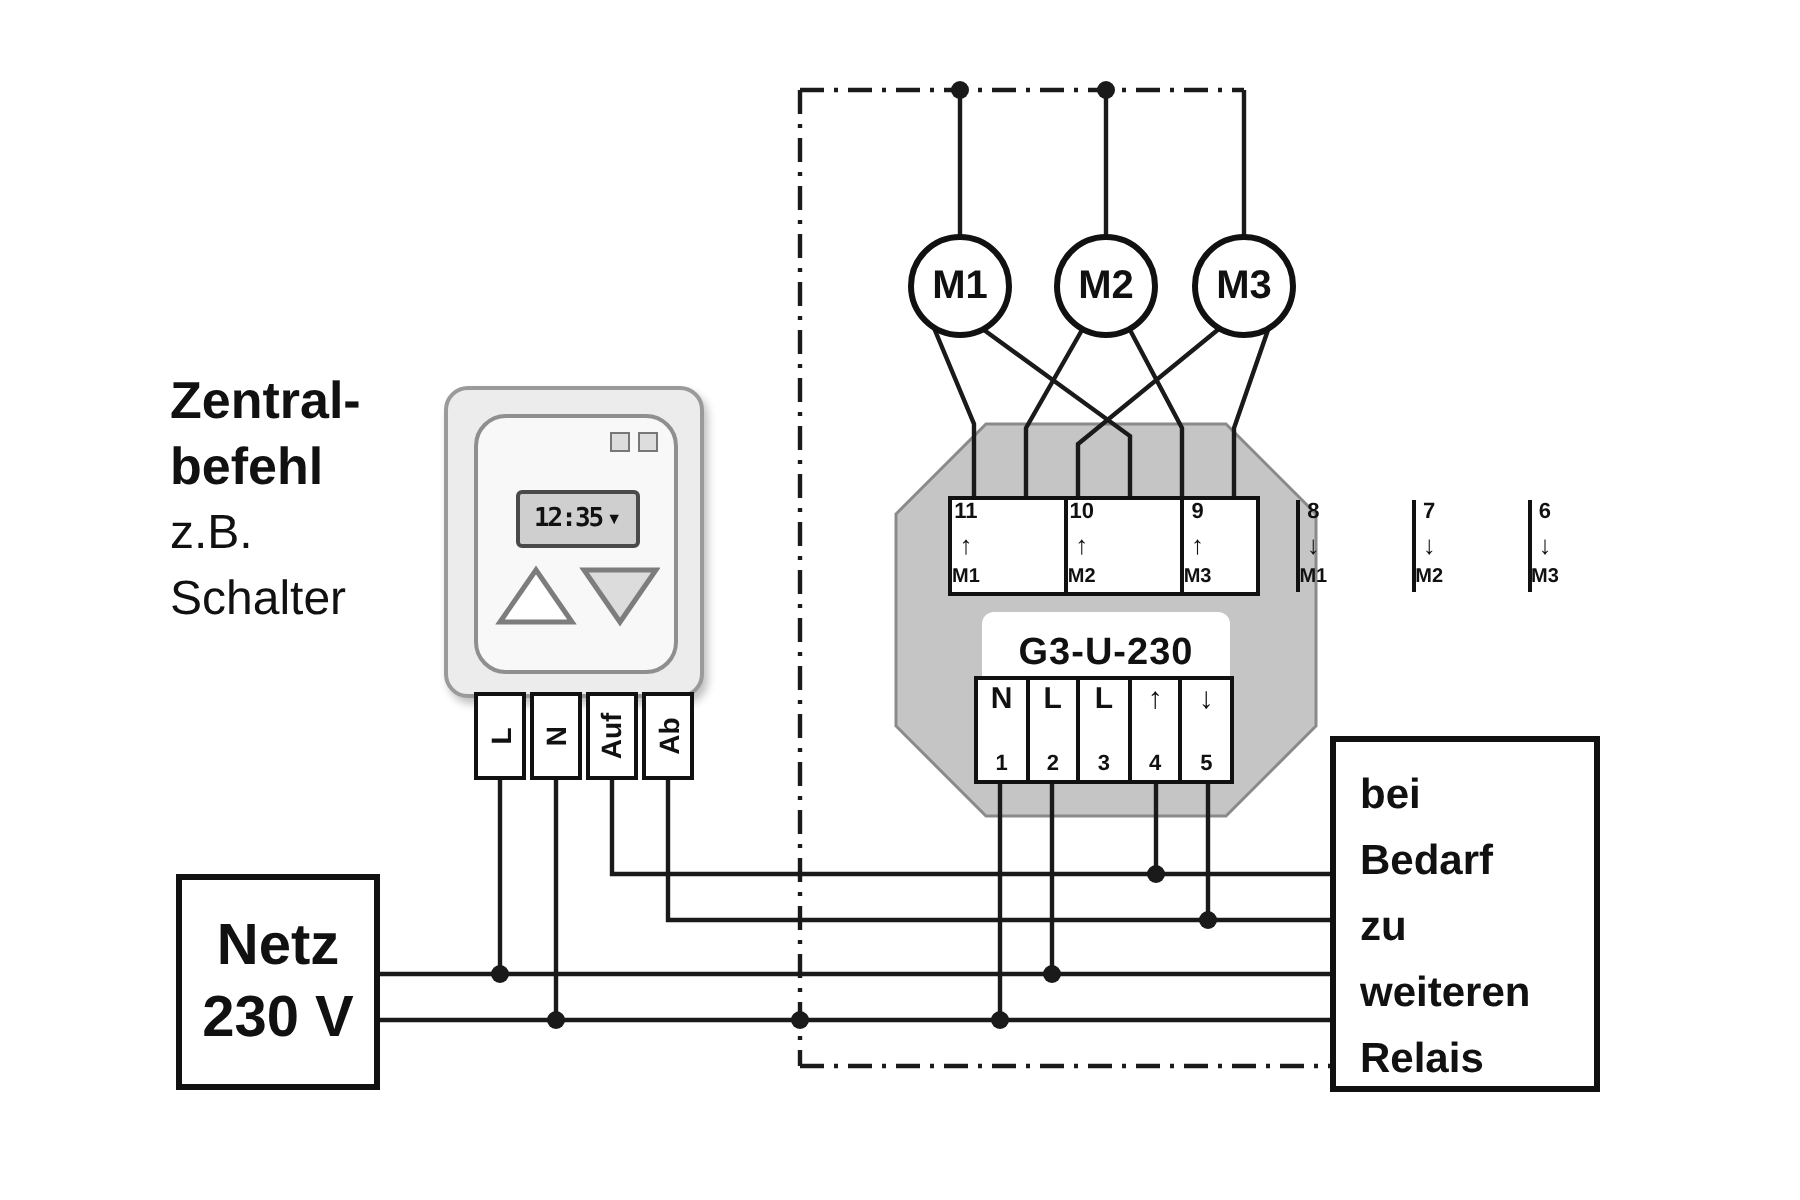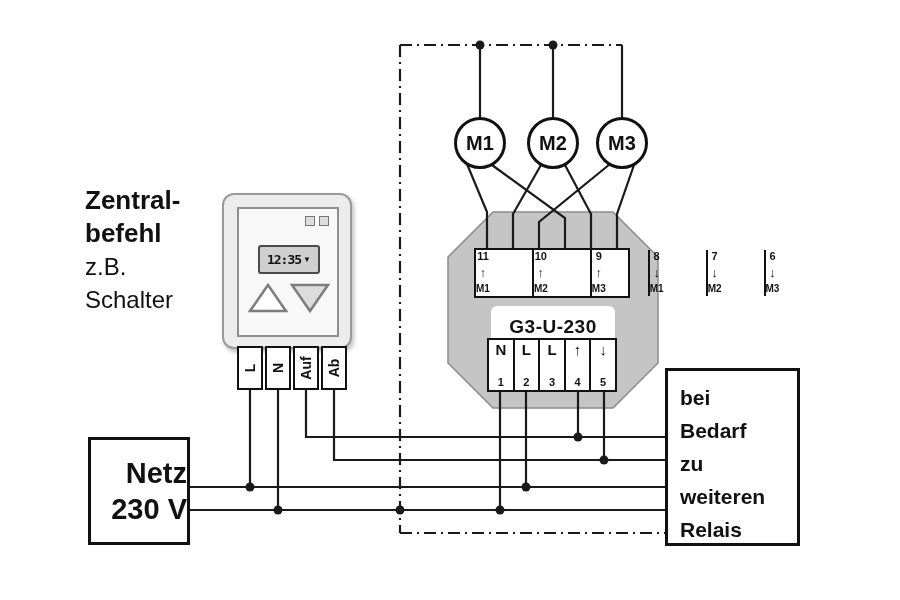--- a/index.html
+++ b/index.html
@@ -10,38 +10,38 @@
   .abs{position:absolute;}
 
   
   .central-label{left:85px;top:184px;line-height:33px;font-size:24px;}
   .central-label .b{font-weight:bold;font-size:26px;}
 
   
   .timer{left:222px;top:193px;width:126px;height:152px;background:#ececec;
     border:2px solid #9a9a9a;border-radius:12px;box-shadow:2px 3px 4px rgba(0,0,0,.25);z-index:3;}
   .timer-face{position:absolute;left:13px;top:12px;width:98px;height:126px;background:#f8f8f8;
-    border:2px solid #8f8f8f;border-radius:0;}
+    border:2px solid #8f8f8f;border-radius:16px;}
   .sq{position:absolute;top:7px;width:8px;height:8px;border:1px solid #777;background:#ddd;}
   .sq1{right:22px;} .sq2{right:8px;}
   .lcd{position:absolute;left:19px;top:36px;width:58px;height:25px;background:#cfcfcf;
     border:2px solid #4a4a4a;border-radius:3px;display:flex;align-items:center;justify-content:center;gap:2px;}
   .lcd .time{font-family:"DejaVu Sans Mono",monospace;font-weight:bold;font-size:13px;letter-spacing:-1px;}
   .lcd .tri{font-size:8px;line-height:8px;}
   .btns{position:absolute;left:7px;top:72px;}
 
   
   .tstrip{left:237px;top:346px;display:flex;gap:2px;z-index:3;}
   .tcell{width:26px;height:44px;border:2px solid #111;background:#fff;display:flex;
     align-items:center;justify-content:center;box-sizing:border-box;}
   .tcell span{transform:rotate(-90deg);font-size:14px;font-weight:bold;white-space:nowrap;}
 
   
   .netz{left:88px;top:437px;width:102px;height:108px;border:3px solid #111;background:#fff;
-    display:flex;flex-direction:column;align-items:flex-end;justify-content:center;
+    display:flex;flex-direction:column;align-items:center;justify-content:center;
     font-weight:bold;font-size:29px;line-height:36px;z-index:3;box-sizing:border-box;}
 
   
   .motor{width:52px;height:52px;border:3px solid #111;border-radius:50%;background:#fff;
     display:flex;align-items:center;justify-content:center;font-weight:bold;font-size:20px;
     z-index:3;box-sizing:border-box;}
   .m1{left:454px;top:117px;} .m2{left:527px;top:117px;} .m3{left:596px;top:117px;}
 
   
   .toprow{left:474px;top:248px;width:156px;height:50px;border:2px solid #111;background:#fff;

